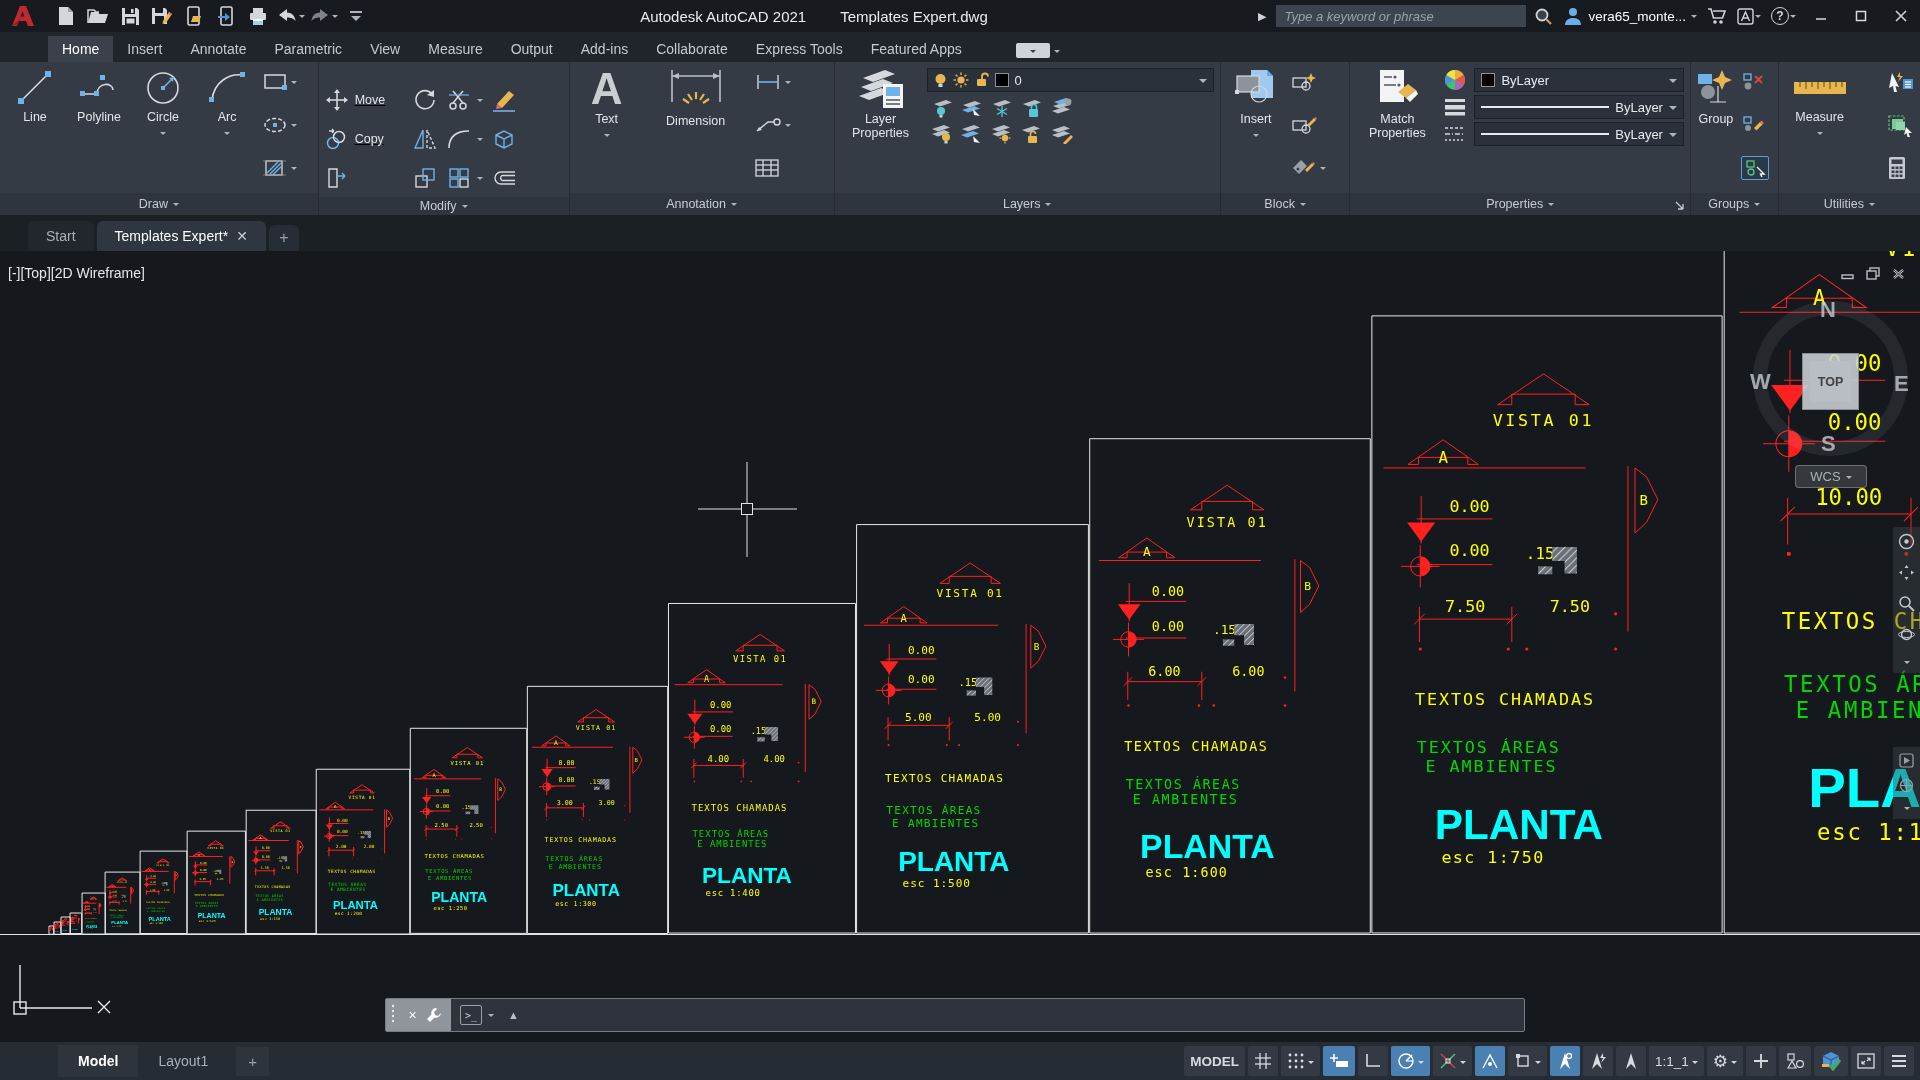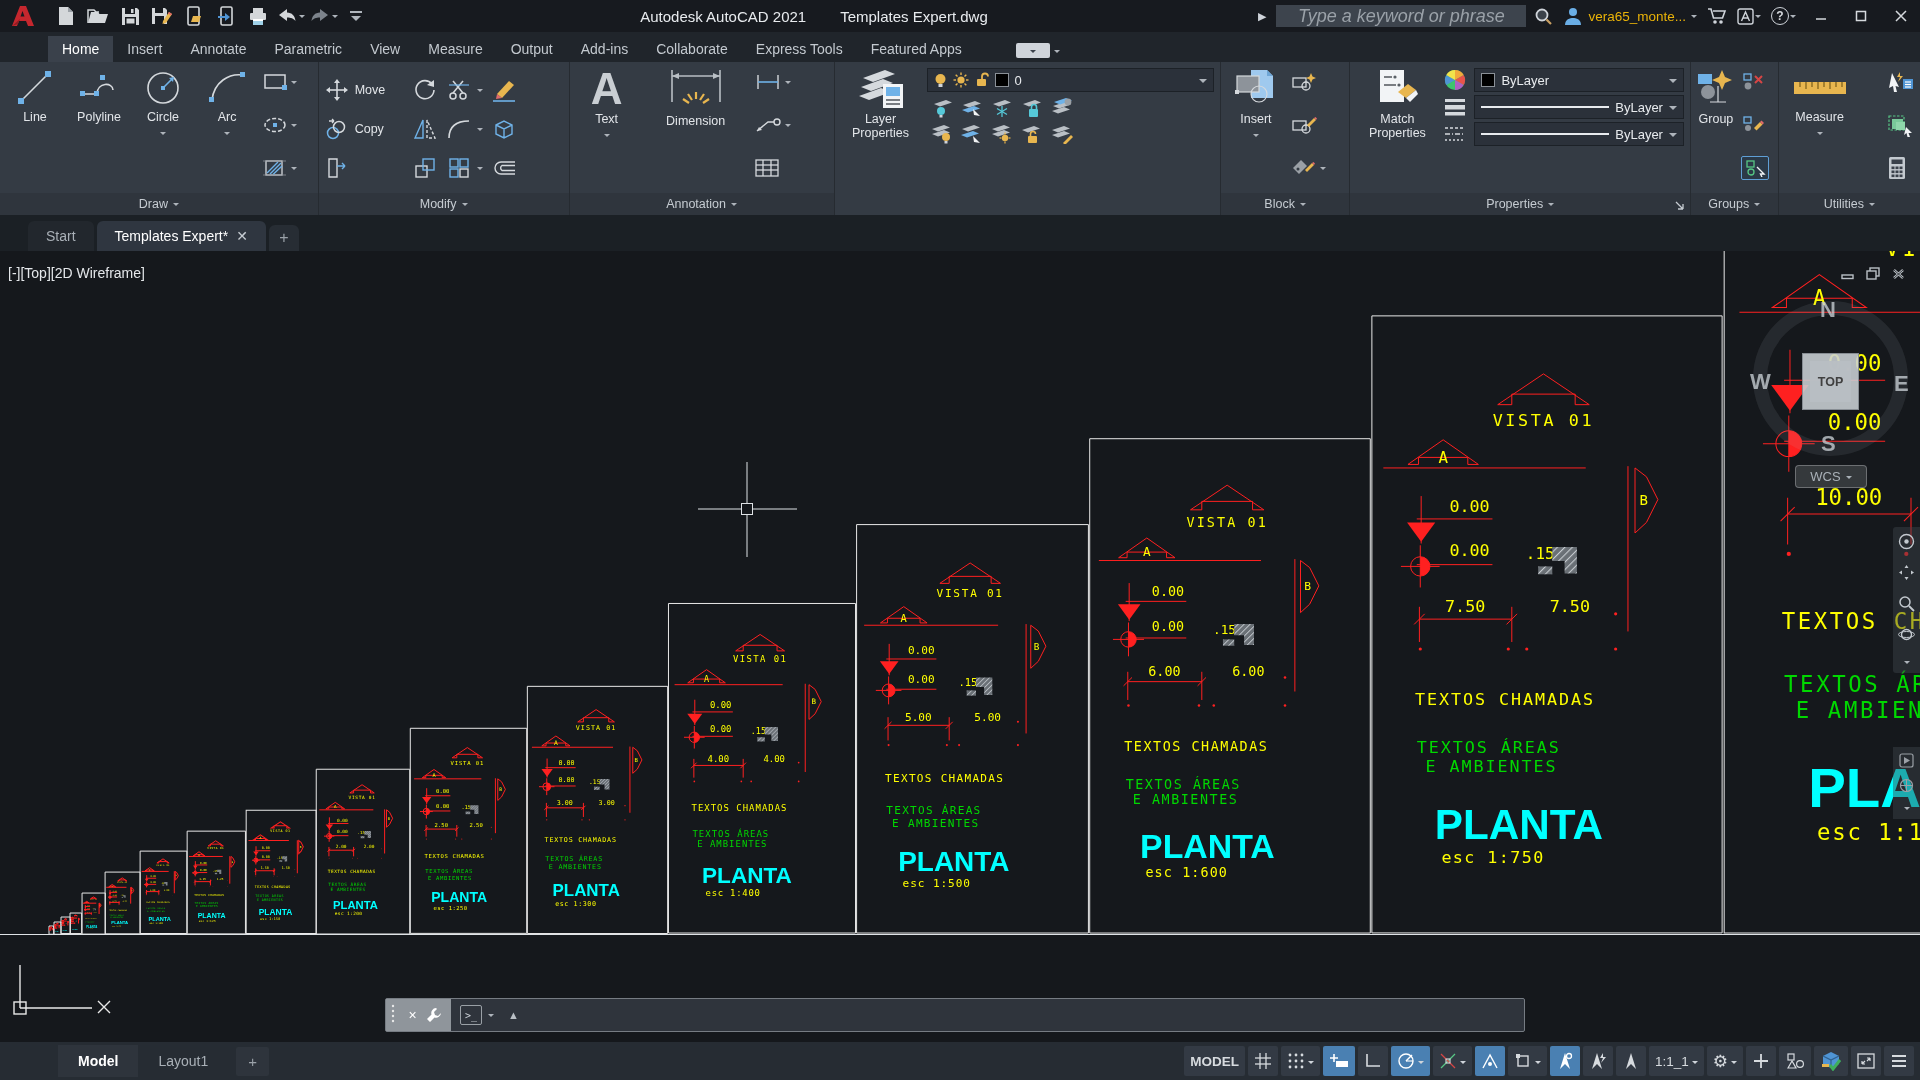--- a/index.html
+++ b/index.html
@@ -12,23 +12,23 @@
   #acad-logo { width:46px; height:32px; display:flex; align-items:center; justify-content:center; }
   .qat { display:flex; align-items:center; gap:4px; margin-left:6px; }
   .qat-btn { width:28px; height:26px; display:flex; align-items:center; justify-content:center; border-radius:2px; }
   .qat-drop { display:flex; align-items:center; gap:1px; }
   .caret { width:0; height:0; border:4px solid transparent; border-top-color:#aeb4bb; margin-top:4px; }
   .caret.sm { border-width:3.5px; }
   #title-center { display:flex; align-items:flex-end; gap:34px; margin:0 auto; font-size:15px; color:#e8ebee; }
   #title-right { display:flex; align-items:center; gap:10px; margin-right:4px; }
   #search-wrap { display:flex; align-items:center; gap:8px; }
   #search-field { width:250px; height:22px; background:#3d444d; border:none; color:#9aa1a8;
-     font-style:italic; font-size:18px; padding:0 8px; outline:none;text-align:center; }
+     font-style:italic; font-size:13px; padding:0 8px; outline:none; }
   #search-field::placeholder { color:#9aa1a8; }
-  .tb-user { display:flex; align-items:center; gap:5px; font-size:13.5px; color:#eab308; }
+  .tb-user { display:flex; align-items:center; gap:5px; font-size:13.5px; color:#ffffff; }
   .winbtn { width:30px; height:26px; display:flex; align-items:center; justify-content:center; color:#d5d9dd; font-size:13px; }
 
   
   #ribbon-tabs { height:30px; background:#20252b; display:flex; align-items:flex-end; padding-left:48px; }
   .rtab { padding:5px 14px; font-size:14px; color:#c3c9cf; cursor:default; }
   .rtab.active { background:#3a414b; color:#ffffff; }
   #ribbon-collapse { margin-left:40px; display:flex; align-items:center; gap:4px; margin-bottom:4px; }
   #collapse-pill { width:34px; height:15px; background:#cfd4da; border-radius:2px; display:flex; align-items:center; justify-content:center; }
   #collapse-pill .caret { border-top-color:#3a414b; margin-top:4px; border-width:3.5px; }
 
@@ -356,21 +356,21 @@
           </div>
       </div>
     </div>
     <div class="rpanel-label">
         <span>Draw</span>
         <span class="caret sm"></span>
       </div>
   </div>
 
   <div class="rpanel" style="width:252px">
-    <div class="rpanel-content" style="padding-top:8px;">
+    <div class="rpanel-content" style="padding-top:18px;text-decoration:underline;">
       <div class="mod-grid">
         <div class="mod-cell">
           <svg class="icon-svg" width="24" height="24" viewBox="0 0 24 24">
               <path d="M12 1 L9 5 H15 Z M12 23 L9 19 H15 Z M1 12 L5 9 V15 Z M23 12 L19 9 V15 Z" fill="#d5d9dd"></path>
               <line x1="12" y1="4" x2="12" y2="20" stroke="#d5d9dd" stroke-width="1.6"></line>
               <line x1="4" y1="12" x2="20" y2="12" stroke="#d5d9dd" stroke-width="1.6"></line>
             </svg>
           <span>Move</span>
         </div>
         <div class="mod-cell">
@@ -627,20 +627,24 @@
               <g fill="#b9bfc5">
                 <path d="M3 6 L15 2 L21 4.5 L9 8.5 Z"></path>
                 <path d="M3 11 L15 7 L21 9.5 L9 13.5 Z"></path>
               </g>
               <path d="M14 19 L22 11 L24 13 L16 21 Z" fill="#e8b64f"></path>
             </svg>
           <span></span>
         </div>
       </div>
     </div>
+    <div class="rpanel-label">
+        <span>Layers</span>
+        <span class="caret sm"></span>
+      </div>
   </div>
 
   <div class="rpanel" style="width:130px">
     <div class="rpanel-content">
       <div class="rbig">
         <svg class="icon-svg" width="46" height="42" viewBox="0 0 46 42">
             <path d="M18 2 h16 l6 6 v22 h-22 Z" fill="#9fc9ee"></path>
             <path d="M34 2 l6 6 h-6 Z" fill="#6fa6d6"></path>
             <rect x="4" y="8" width="22" height="16" fill="#8d939a" stroke="#d5d9dd" stroke-width="1.2"></rect>
             <circle cx="26" cy="26" r="8" fill="none" stroke="#d5d9dd" stroke-width="1.2"></circle>

